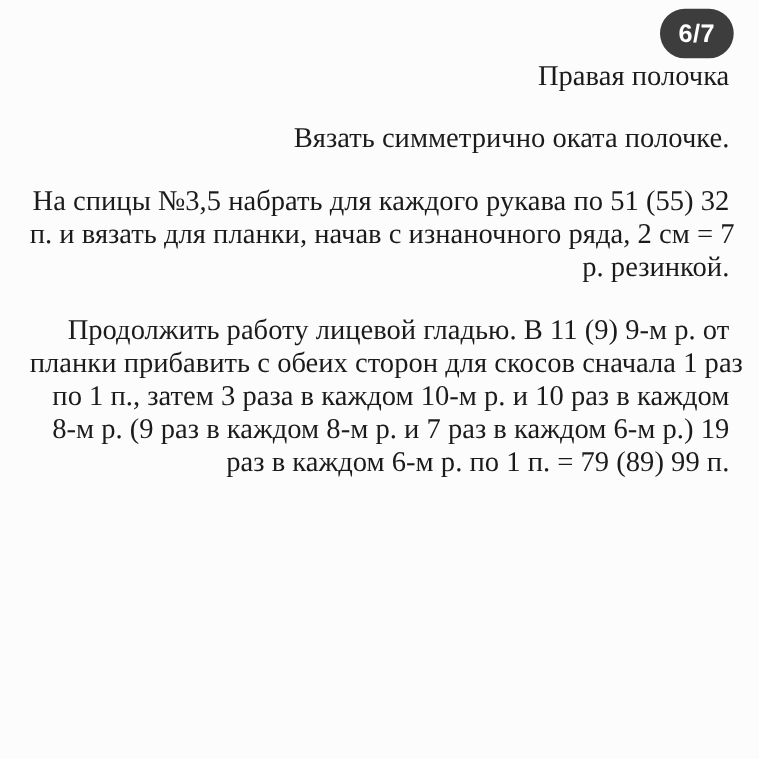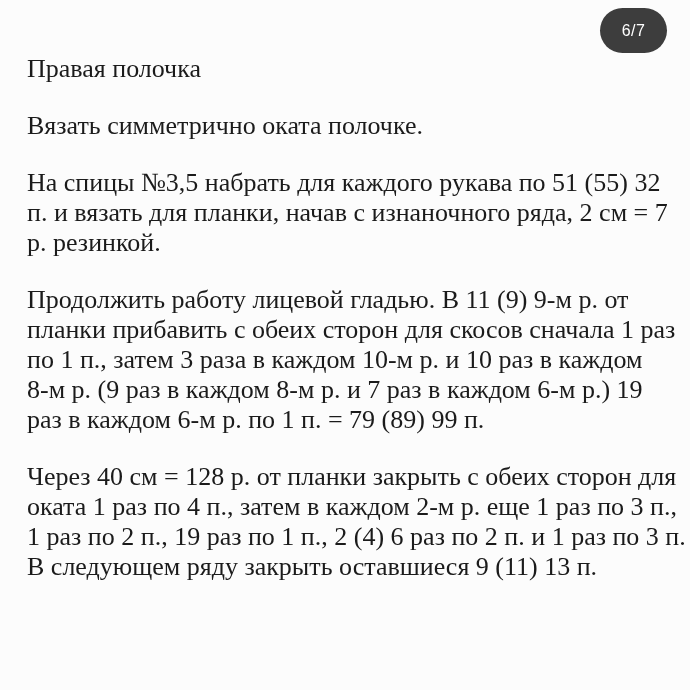--- a/index.html
+++ b/index.html
@@ -15,50 +15,47 @@
   .page-counter {
     position: absolute;
     top: 8px;
     right: 23px;
     width: 67px;
     height: 45px;
     background: #3d3d3d;
     color: #ffffff;
     border-radius: 23px;
     font-family: "Liberation Sans", sans-serif;
-    font-weight: 400;
-    font-size: 16px;
+    font-weight: 700;
+    font-size: 23px;
     display: flex;
     align-items: center;
     justify-content: center;
     letter-spacing: 0.5px;
   }
   .doc {
     padding: 54px 27px 0 27px;
     font-size: 26px;
     line-height: 30px;
   }
   .block {
     margin: 0 0 27px 0;
     white-space: pre;
+    text-align: right;
   }
 </style>
 </head>
 <body>
 
 <div class="page-counter">6/7</div>
 
 <div class="doc">
   <div class="block">Правая полочка</div>
   <div class="block">Вязать симметрично оката полочке.</div>
   <div class="block">На спицы №3,5 набрать для каждого рукава по 51 (55) 32
 п. и вязать для планки, начав с изнаночного ряда, 2 см = 7
 р. резинкой.</div>
   <div class="block">Продолжить работу лицевой гладью. В 11 (9) 9-м р. от
 планки прибавить с обеих сторон для скосов сначала 1 раз
 по 1 п., затем 3 раза в каждом 10-м р. и 10 раз в каждом
 8-м р. (9 раз в каждом 8-м р. и 7 раз в каждом 6-м р.) 19
 раз в каждом 6-м р. по 1 п. = 79 (89) 99 п.</div>
-  <div class="block">Через 40 см = 128 р. от планки закрыть с обеих сторон для
-оката 1 раз по 4 п., затем в каждом 2-м р. еще 1 раз по 3 п.,
-1 раз по 2 п., 19 раз по 1 п., 2 (4) 6 раз по 2 п. и 1 раз по 3 п.
-В следующем ряду закрыть оставшиеся 9 (11) 13 п.</div>
 </div>
 
 </body></html>

